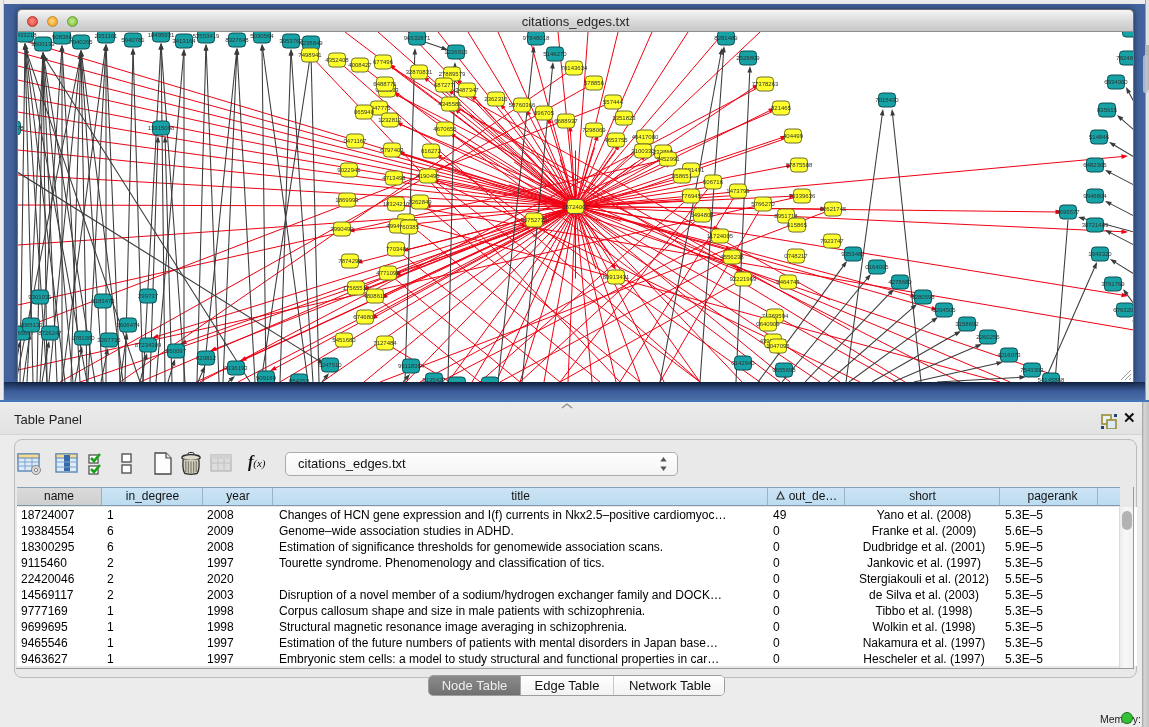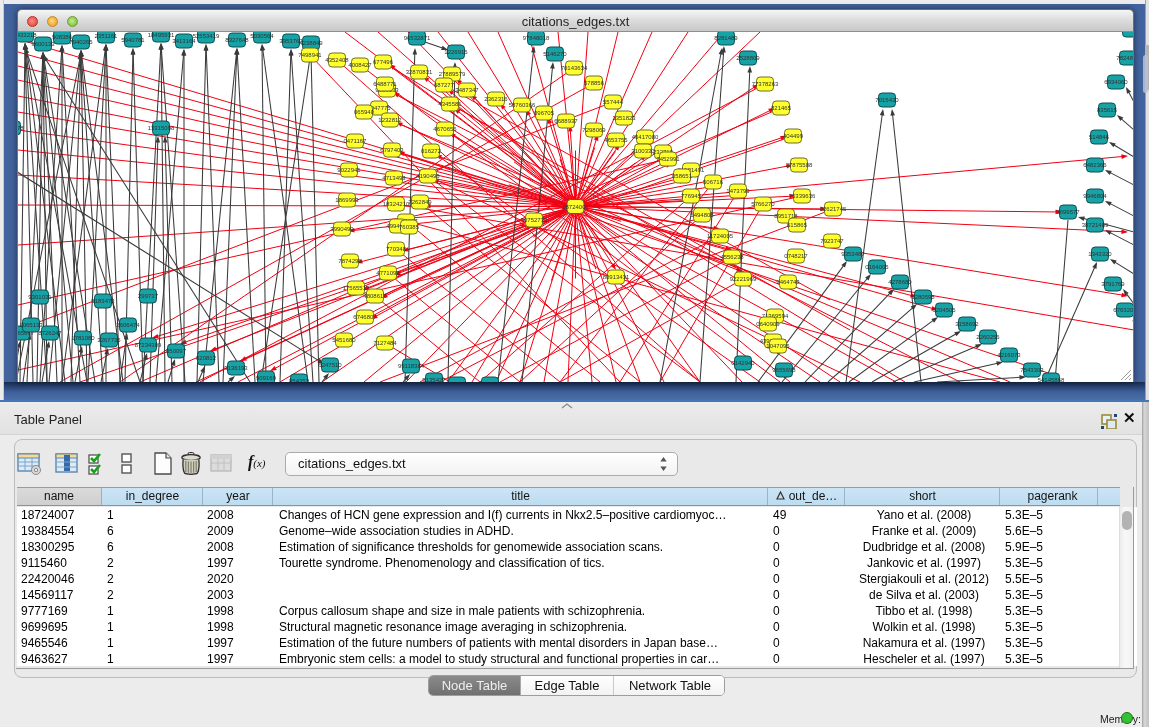--- a/index.html
+++ b/index.html
@@ -883,21 +883,21 @@
         <span class="c4">0</span>
         <span class="c5">Franke et al. (2009)</span>
         <span class="c6">5.6E–5</span>
       </div>
 <div class="trow" style="top:33px">
         <span class="c0">18300295</span>
         <span class="c1">6</span>
         <span class="c2">2008</span>
         <span class="c3">Estimation of significance thresholds for genomewide association scans.</span>
         <span class="c4">0</span>
-        <span class="c5">Dudbridge et al. (2008)</span>
+        <span class="c5">Dudbridge et al. (2001)</span>
         <span class="c6">5.9E–5</span>
       </div>
 <div class="trow" style="top:49px">
         <span class="c0">9115460</span>
         <span class="c1">2</span>
         <span class="c2">1997</span>
         <span class="c3">Tourette syndrome. Phenomenology and classification of tics.</span>
         <span class="c4">0</span>
         <span class="c5">Jankovic et al. (1997)</span>
         <span class="c6">5.3E–5</span>
@@ -907,20 +907,21 @@
         <span class="c1">2</span>
         <span class="c2">2020</span>
         <span class="c4">0</span>
         <span class="c5">Stergiakouli et al. (2012)</span>
         <span class="c6">5.5E–5</span>
       </div>
 <div class="trow" style="top:81px">
         <span class="c0">14569117</span>
         <span class="c1">2</span>
         <span class="c2">2003</span>
+        <span class="c3">Disruption of a novel member of a sodium/hydrogen exchanger family and DOCK…</span>
         <span class="c4">0</span>
         <span class="c5">de Silva et al. (2003)</span>
         <span class="c6">5.3E–5</span>
       </div>
 <div class="trow" style="top:97px">
         <span class="c0">9777169</span>
         <span class="c1">1</span>
         <span class="c2">1998</span>
         <span class="c3">Corpus callosum shape and size in male patients with schizophrenia.</span>
         <span class="c4">0</span>

